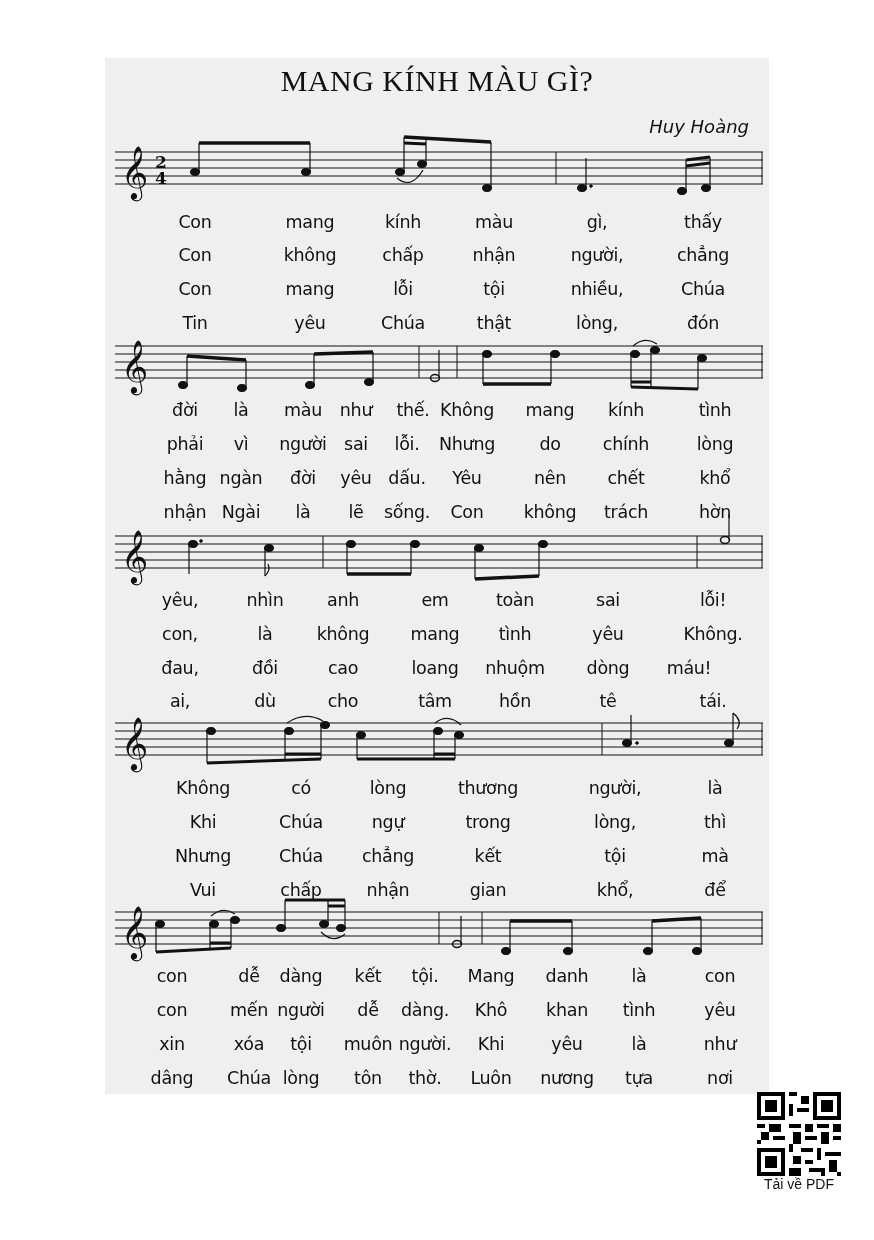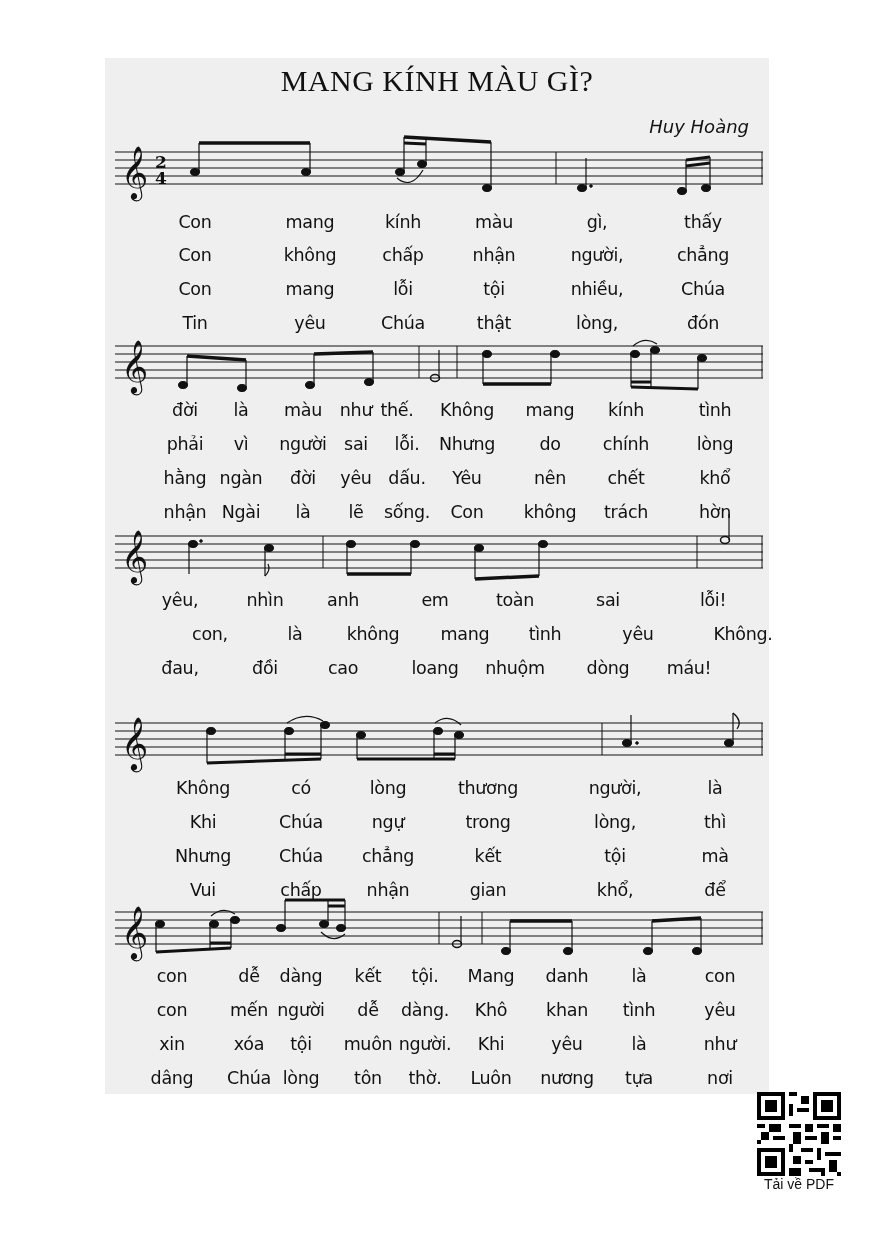--- a/index.html
+++ b/index.html
@@ -136,21 +136,21 @@
           <line x1="516" y1="50" x2="536" y2="50" stroke-width="3"></line>
         <path d="M518 14 Q530 4 542 12" fill="none" stroke-width="1.2"></path>
       </g>
     </svg>
   </div>
   <div class="lyric-row" style="top:342px;">
     <span style="left:80px">đời</span>
       <span style="left:136px">là</span>
       <span style="left:198px">màu</span>
       <span style="left:251px">như</span>
-      <span style="left:292px">thế.</span>
+      <span style="left:308px">thế.</span>
       <span style="left:362px">Không</span>
       <span style="left:445px">mang</span>
       <span style="left:521px">kính</span>
       <span style="left:610px">tình</span>
   </div>
   <div class="lyric-row" style="top:376px;">
     <span style="left:80px">phải</span>
       <span style="left:136px">vì</span>
       <span style="left:198px">người</span>
       <span style="left:251px">sai</span>
@@ -220,37 +220,46 @@
   </div>
   <div class="lyric-row" style="top:532px;">
     <span style="left:75px">yêu,</span>
       <span style="left:160px">nhìn</span>
       <span style="left:238px">anh</span>
       <span style="left:330px">em</span>
       <span style="left:410px">toàn</span>
       <span style="left:503px">sai</span>
       <span style="left:608px">lỗi!</span>
   </div>
-  <div class="lyric-row" style="top:566px;margin-left:30px;">
+  <div class="lyric-row" style="top:566px;">
     <span style="left:75px">con,</span>
       <span style="left:160px">là</span>
       <span style="left:238px">không</span>
       <span style="left:330px">mang</span>
       <span style="left:410px">tình</span>
       <span style="left:503px">yêu</span>
       <span style="left:608px">Không.</span>
   </div>
   <div class="lyric-row" style="top:600px;">
     <span style="left:75px">đau,</span>
       <span style="left:160px">đồi</span>
       <span style="left:238px">cao</span>
       <span style="left:330px">loang</span>
       <span style="left:410px">nhuộm</span>
       <span style="left:503px">dòng</span>
       <span style="left:584px">máu!</span>
+  </div>
+  <div class="lyric-row" style="top:633px;">
+    <span style="left:75px">ai,</span>
+      <span style="left:160px">dù</span>
+      <span style="left:238px">cho</span>
+      <span style="left:330px">tâm</span>
+      <span style="left:410px">hồn</span>
+      <span style="left:503px">tê</span>
+      <span style="left:608px">tái.</span>
   </div>
 
   <div class="staff" style="top:665px;">
     <svg width="648" height="62">
       <g stroke="#111" stroke-width="1">
         <line x1="0" y1="14" x2="648" y2="14"></line>
           <line x1="0" y1="22" x2="648" y2="22"></line>
           <line x1="0" y1="30" x2="648" y2="30"></line>
           <line x1="0" y1="38" x2="648" y2="38"></line>
           <line x1="0" y1="46" x2="648" y2="46"></line>

